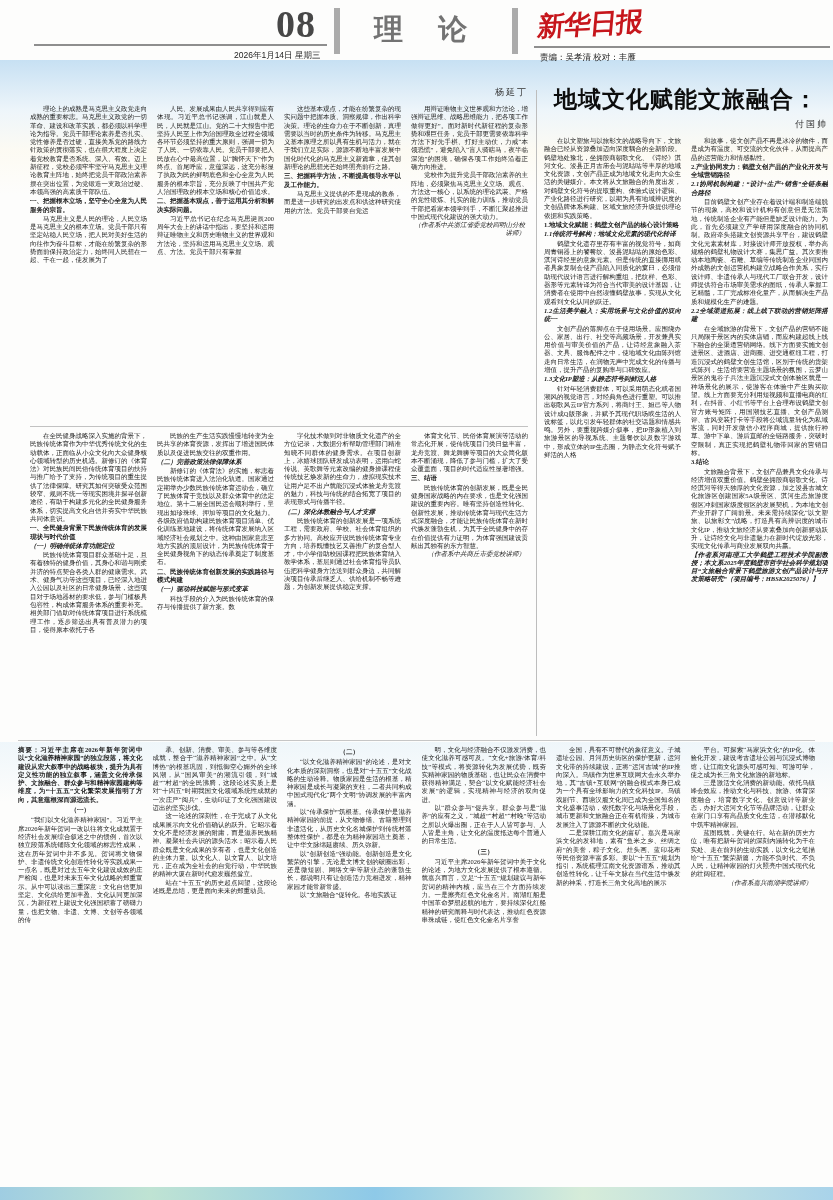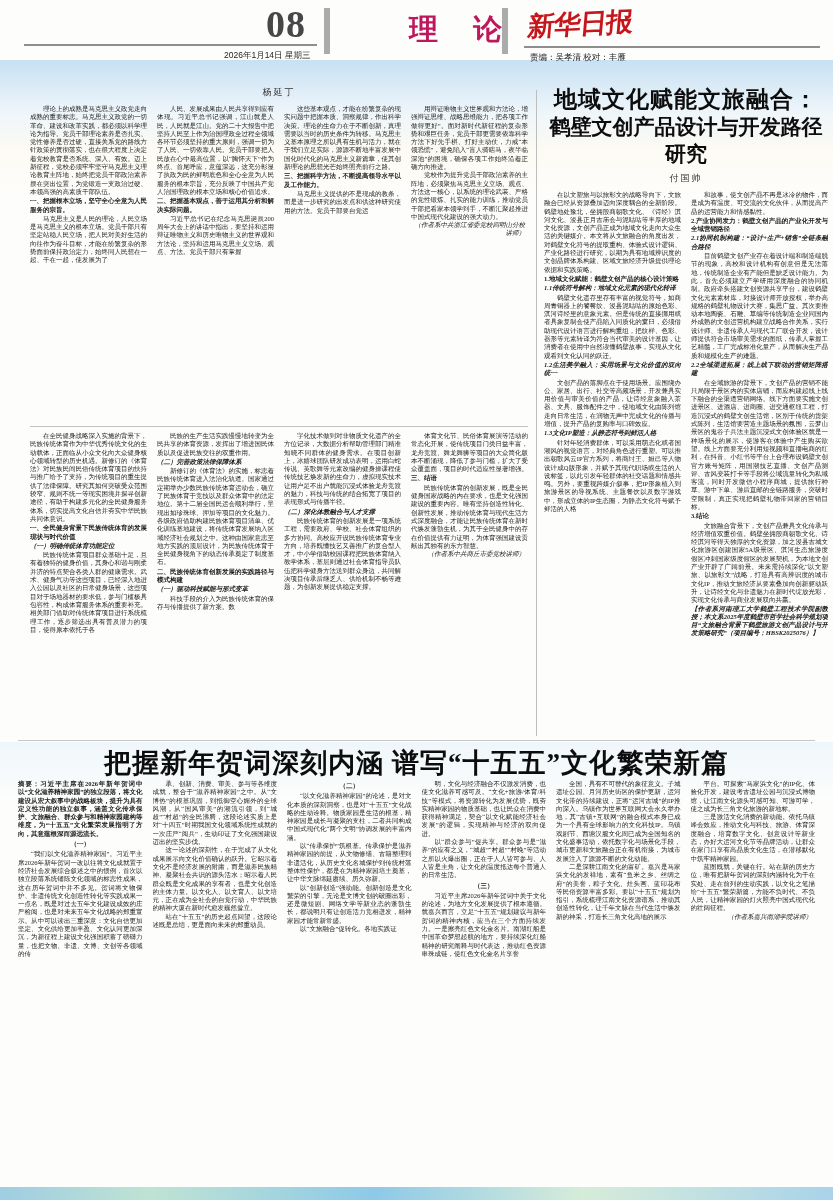--- a/index.html
+++ b/index.html
@@ -6,49 +6,49 @@
   body{background:#e8e8e8;font-family:"Liberation Serif","DejaVu Serif",serif;}
   #page{position:relative;width:833px;height:1200px;margin:0 auto;background:#fdfdfc;overflow:hidden;}
   
   #wash-top{position:absolute;left:0;top:60px;width:833px;height:135px;
     background:linear-gradient(180deg,rgba(140,193,233,.48) 0%,rgba(204,228,246,.30) 38%,rgba(252,244,219,.28) 68%,rgba(255,255,255,0) 100%);}
   #wash-mid{position:absolute;left:0;top:742px;width:833px;height:60px;
     background:linear-gradient(180deg,rgba(222,238,248,.45),rgba(255,255,255,0));}
   #wash-bottom{position:absolute;left:0;bottom:0;width:833px;height:13px;
     background:linear-gradient(90deg,#9fcde2,#bfe3d3 18%,#8ec9e8 45%,#d6ecd9 70%,#a9d3ea 100%);}
   
-  #hdr{position:absolute;left:4px;top:0;width:768px;height:62px;}
+  #hdr{position:absolute;left:14px;top:0;width:768px;height:62px;}
   .h-rule{position:absolute;background:#8e8e8e;}
   #rule-left{left:20px;top:44px;width:293px;height:2px;}
   #rule-right{left:520px;top:46px;width:296px;height:2px;}
   #pagenum{position:absolute;left:262px;top:2px;font-size:38px;font-weight:bold;color:#474747;letter-spacing:1px;}
   #bar1{position:absolute;left:320px;top:8px;width:6px;height:46px;background:#ababab;}
   #bar2{position:absolute;left:498px;top:8px;width:6px;height:46px;background:#ababab;}
-  #section-title{position:absolute;left:360px;top:10px;font-size:29px;font-weight:600;color:#be185d;letter-spacing:14px;margin-left:45px;}
+  #section-title{position:absolute;left:360px;top:10px;font-size:29px;font-weight:600;color:#737373;letter-spacing:14px;}
   #masthead{position:absolute;left:524px;top:6px;font-size:27px;font-weight:bold;color:#c6161c;transform:skewX(-8deg) rotate(-3deg);letter-spacing:-1px;font-family:"Liberation Serif",serif;}
   #date{position:absolute;left:220px;top:50px;font-size:8.5px;color:#222;font-family:"Liberation Sans",sans-serif;}
   #credits{position:absolute;left:526px;top:52px;font-size:8.5px;color:#222;font-family:"Liberation Sans",sans-serif;}
   
   #vline-top{position:absolute;left:536px;top:90px;width:1px;height:646px;background:#bdbdbd;}
   #hline-a13{position:absolute;left:30px;top:426px;width:498px;height:1px;background:#c2c2c2;}
   #hline-a4{position:absolute;left:18px;top:740px;width:797px;height:1px;background:#c6c6c6;}
   
   .article{position:absolute;}
   #a1{left:30px;top:82px;width:498px;}
   #a2{left:544px;top:86px;width:284px;}
   #a3{left:30px;top:432px;width:498px;}
   #a4{left:18px;top:746px;width:797px;}
   .ttl{ text-align:center;color:#0d0d0d;font-weight:bold;}
   #a1 .ttl1{font-size:31px;line-height:37px;letter-spacing:6px;}
   #a1 .ttl2{font-size:30px;line-height:36px;letter-spacing:1px;}
   #a2 .ttl1{font-size:23px;line-height:28px;letter-spacing:1px;}
   #a2 .ttl2{font-size:21px;line-height:27px;letter-spacing:0;}
   #a3 .ttl1{font-size:26px;line-height:34px;letter-spacing:3px;}
   #a4 .ttl1{font-size:27px;line-height:34px;letter-spacing:1px;}
-  .byline{text-align:center;font-size:9px;color:#333;margin:4px 0 6px 0;letter-spacing:2px;font-family:"Liberation Sans",sans-serif;}
+  .byline{text-align:right;font-size:9px;color:#333;margin:4px 0 6px 0;letter-spacing:2px;font-family:"Liberation Sans",sans-serif;}
   .cols{display:flex;gap:10px;}
   .col{flex:1;overflow:hidden;font-size:6.5px;line-height:8.3px;color:#1c1c1c;}
   #a1 .col{height:242px;}
   #a2 .col{height:560px;}
   #a3 .col{height:248px;}
   #a4 .col{height:388px;}
   .t-p{text-indent:2em;text-align:justify;}
   .t-abs{font-weight:bold;text-align:justify;}
   .t-h{font-weight:bold;text-align:justify;margin:1px 0;}
   .t-hi{font-weight:bold;font-style:italic;text-align:justify;margin:1px 0;}
@@ -101,21 +101,20 @@
         <div class="col">
           <div class="t-p">用辩证唯物主义世界观和方法论，增强辩证思维、战略思维能力，把各项工作做得更好”。面对新时代新征程的复杂形势和艰巨任务，党员干部更需要依靠科学方法下好先手棋、打好主动仗，力戒“本领恐慌”，避免陷入“盲人骑瞎马，夜半临深池”的困境，确保各项工作始终沿着正确方向推进。</div>
           <div class="t-p">党校作为提升党员干部政治素养的主阵地，必须聚焦马克思主义立场、观点、方法这一核心，以系统的理论武装、严格的党性锻炼、扎实的能力训练，推动党员干部把看家本领学到手，不断汇聚起推进中国式现代化建设的强大动力。</div>
           <div class="t-note">（作者系中共浙江省委党校四明山分校讲师）</div>
         </div>
       </div>
   </div>
 
   <div id="a2" class="article">
     <div class="ttl ttl1">地域文化赋能文旅融合：</div>
-    <div class="ttl ttl2">鹤壁文创产品设计与开发路径研究</div>
     <div class="byline">付国帅</div>
     <div class="cols">
         <div class="col">
           <div class="t-p">在以文塑旅与以旅彰文的战略导向下，文旅融合已经从资源叠加迈向深度耦合的全新阶段。鹤壁地处豫北，坐拥殷商朝歌文化、《诗经》淇河文化、浚县正月古庙会与泥咕咕等丰厚的地域文化资源，文创产品正成为地域文化走向大众生活的关键媒介。本文将从文旅融合的角度出发，对鹤壁文化符号的提取重构、体验式设计逻辑、产业化路径进行研究，以期为具有地域辨识度的文创品牌体系构建、区域文旅经济升级提供理论依据和实践策略。</div>
           <div class="t-h">1.地域文化赋能：鹤壁文创产品的核心设计策略</div>
           <div class="t-hi">1.1传统符号解构：地域文化元素的现代化转译</div>
           <div class="t-p">鹤壁文化遗存里存有丰富的视觉符号，如商周青铜器上的饕餮纹、浚县泥咕咕的原始色彩、淇河诗经里的意象元素。但是传统的直接挪用或者具象复制会使产品陷入同质化的窠臼，必须借助现代设计语言进行解构重组，把纹样、色彩、器形等元素转译为符合当代审美的设计基因，让消费者在使用中自然读懂鹤壁故事，实现从文化观看到文化认同的跃迁。</div>
           <div class="t-hi">1.2生活美学融入：实用场景与文化价值的双向统一</div>
           <div class="t-p">文创产品的落脚点在于使用场景。应围绕办公、家居、出行、社交等高频场景，开发兼具实用价值与审美价值的产品，让诗经意象融入茶器、文具、服饰配件之中，使地域文化由陈列馆走向日常生活，在润物无声中完成文化的传播与增值，提升产品的复购率与口碑效应。</div>
           <div class="t-hi">1.3文化IP塑造：从静态符号到鲜活人格</div>
@@ -159,21 +158,20 @@
         <div class="col">
           <div class="t-p">体育文化节、民俗体育展演等活动的常态化开展，使传统项目门类日益丰富，龙舟竞渡、舞龙舞狮等项目的大众简化版本不断涌现，降低了参与门槛，扩大了受众覆盖面，项目的时代适应性显著增强。</div>
           <div class="t-h">三、结语</div>
           <div class="t-p">民族传统体育的创新发展，既是全民健身国家战略的内在要求，也是文化强国建设的重要内容。唯有坚持创造性转化、创新性发展，推动传统体育与现代生活方式深度融合，才能让民族传统体育在新时代焕发蓬勃生机，为其于全民健身中的存在价值提供有力证明，为体育强国建设贡献出其独有的东方智慧。</div>
           <div class="t-note">（作者系中共商丘市委党校讲师）</div>
         </div>
       </div>
   </div>
 
   <div id="a4" class="article">
-    <div class="ttl ttl1">把握新年贺词深刻内涵  谱写“十五五”文化繁荣新篇</div>
     <div class="cols">
         <div class="col">
           <div class="t-abs">摘要：习近平主席在2026年新年贺词中以“文化滋养精神家园”的独立段落，将文化建设从宏大叙事中的战略板块，提升为具有定义性功能的独立叙事，涵盖文化传承保护、文旅融合、群众参与和精神家园建构等维度，为“十五五”文化繁荣发展指明了方向，其意蕴根深而源远流长。</div>
           <div class="t-c">（一）</div>
           <div class="t-p">“我们以文化滋养精神家园”。习近平主席2026年新年贺词一改以往将文化成就置于经济社会发展综合叙述之中的惯例，首次以独立段落系统铺陈文化领域的标志性成果，这在历年贺词中并不多见。贺词将文物保护、非遗传统文化创造性转化等实践成果一一点名，既是对过去五年文化建设成效的庄严检阅，也是对未来五年文化战略的郑重宣示。从中可以读出三重深意：文化自信更加坚定、文化供给更加丰盈、文化认同更加深沉，为新征程上建设文化强国积蓄了磅礴力量，也把文物、非遗、文博、文创等各领域的传</div>
         </div>
         <div class="col">
           <div class="t-p">承、创新、消费、审美、参与等各维度成就，整合于“滋养精神家园”之中。从“文博热”的根基巩固，到抵御空心媚外的全球风潮，从“国风审美”的潮流引领，到“城超”“村超”的全民沸腾，这段论述实质上是对“十四五”时期我国文化领域系统性成就的一次庄严“阅兵”，生动印证了文化强国建设迈出的坚实步伐。</div>
           <div class="t-p">这一论述的深刻性，在于完成了从文化成果展示向文化价值确认的跃升。它昭示着文化不是经济发展的附庸，而是滋养民族精神、凝聚社会共识的源头活水；昭示着人民群众既是文化成果的享有者，也是文化创造的主体力量。以文化人、以文育人、以文培元，正在成为全社会的自觉行动，中华民族的精神大厦在新时代愈发巍然耸立。</div>
           <div class="t-p">站在“十五五”的历史起点回望，这段论述既是总结，更是面向未来的郑重动员。</div>

